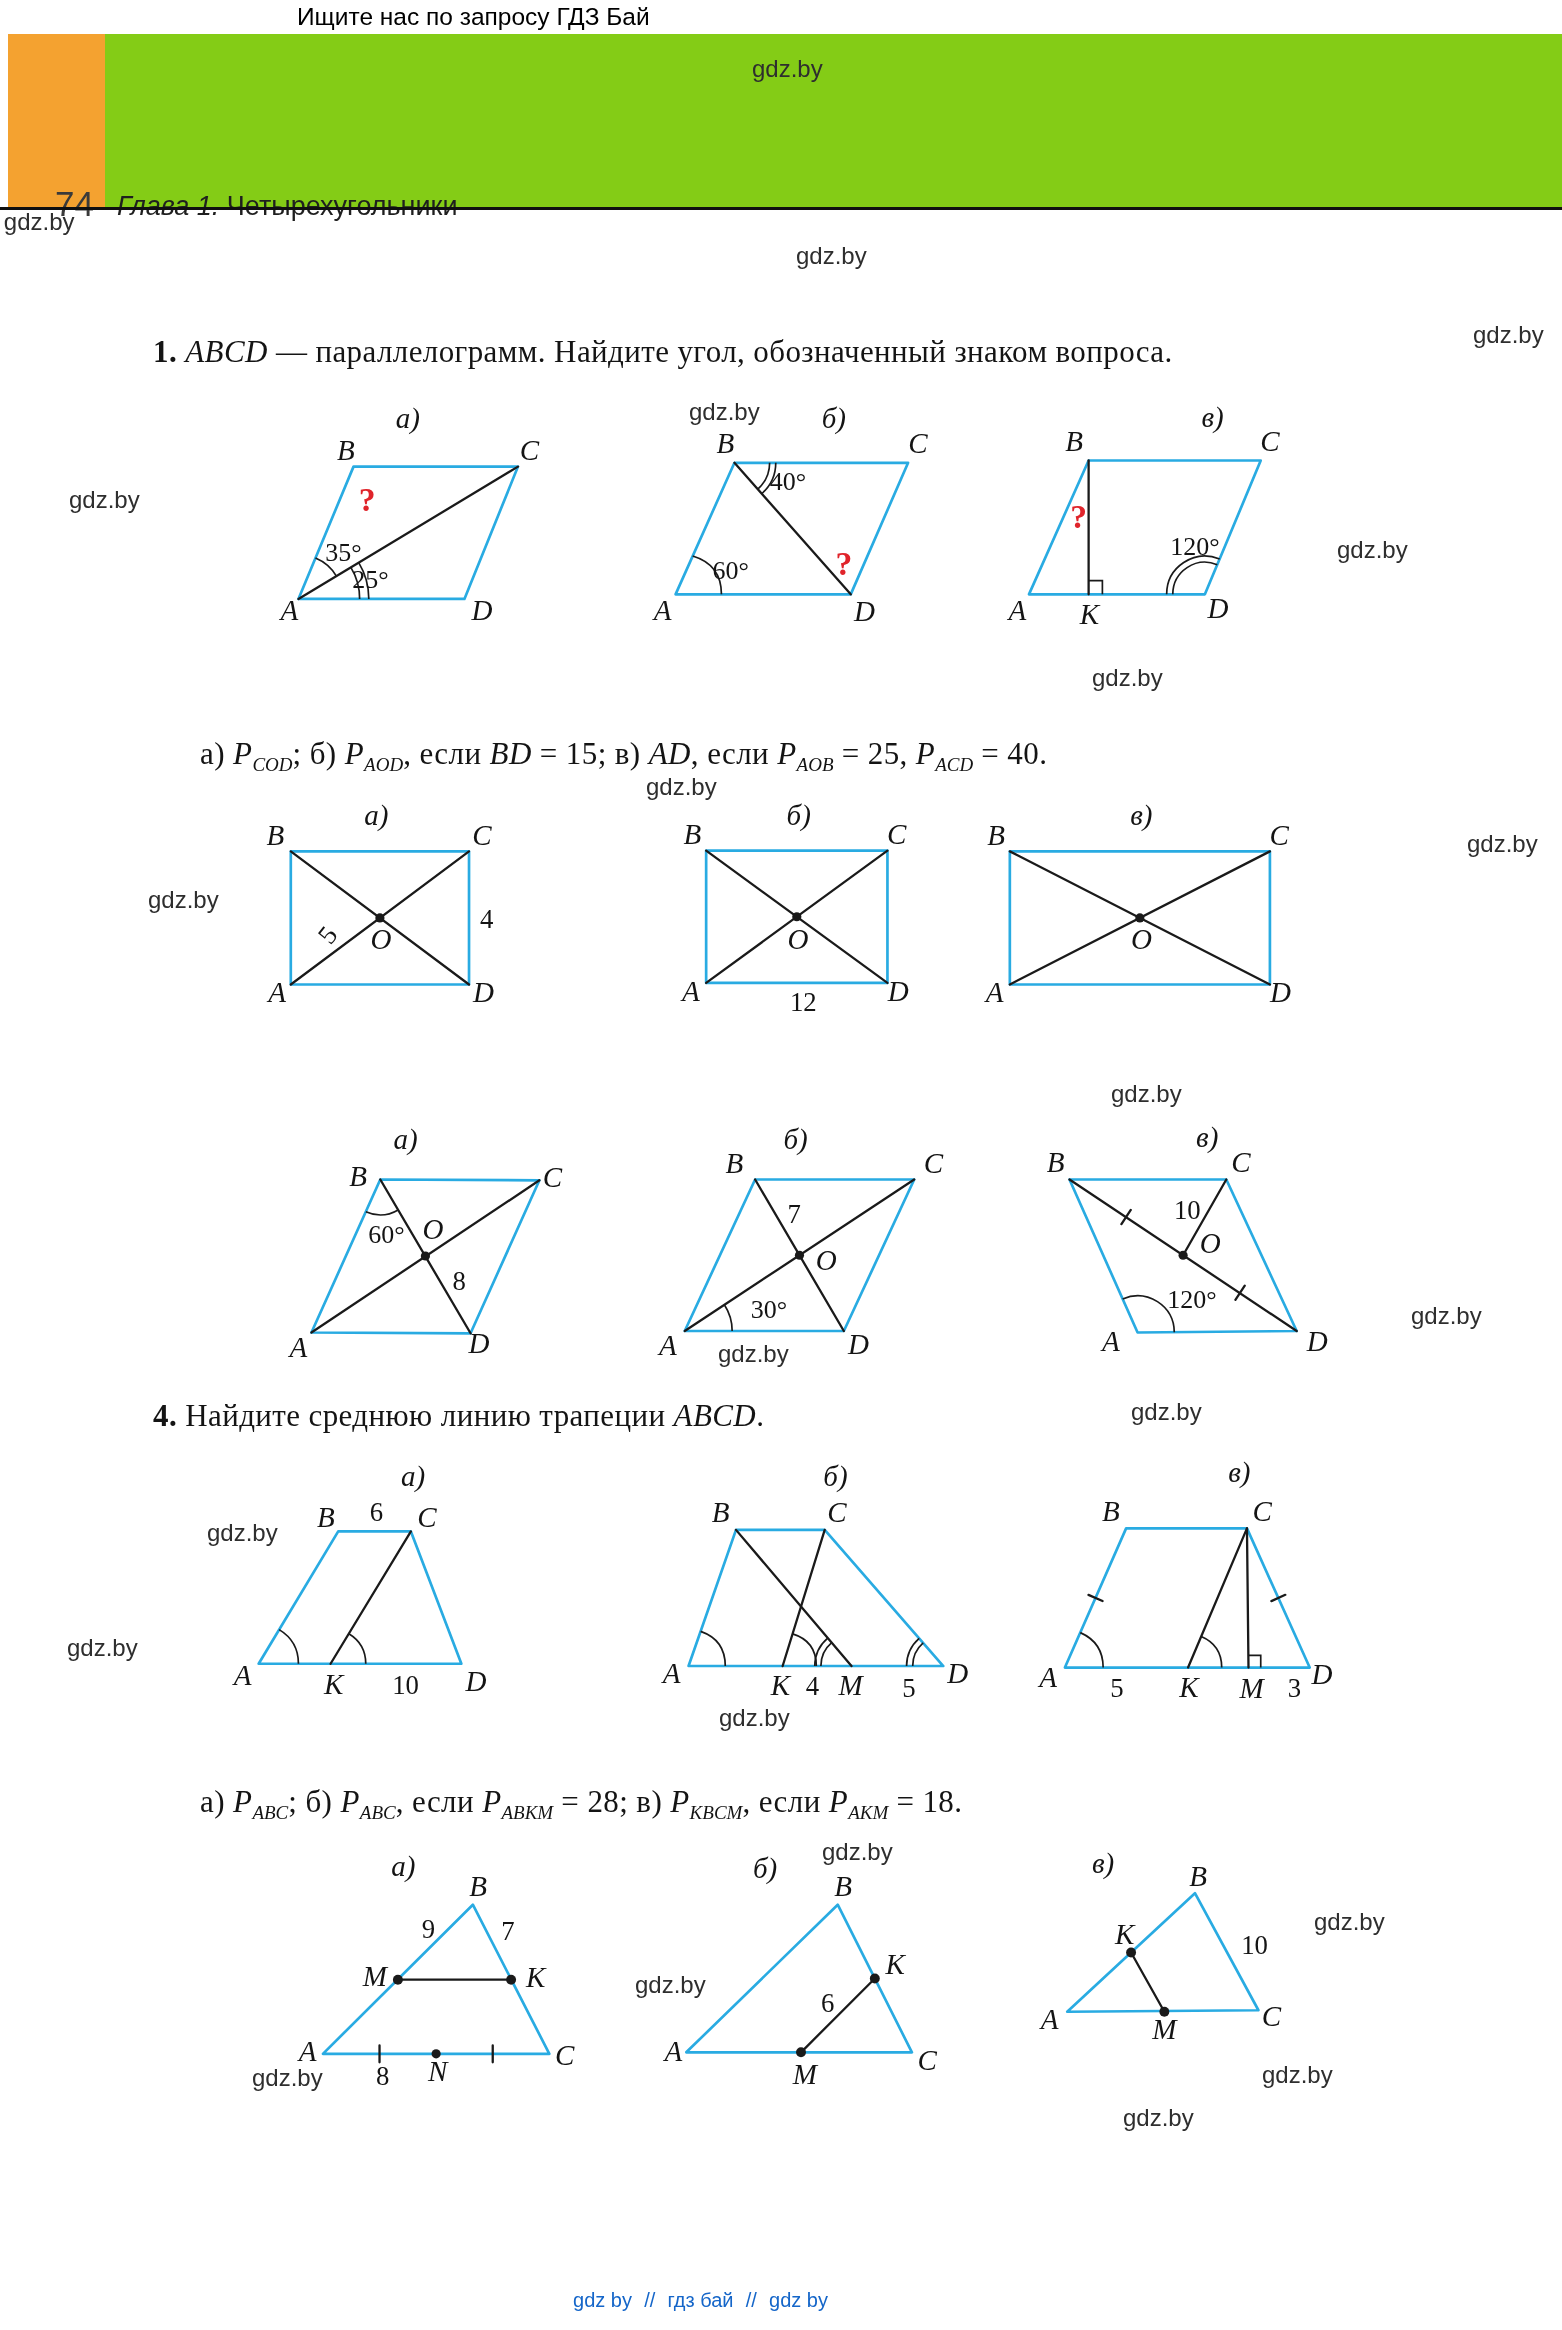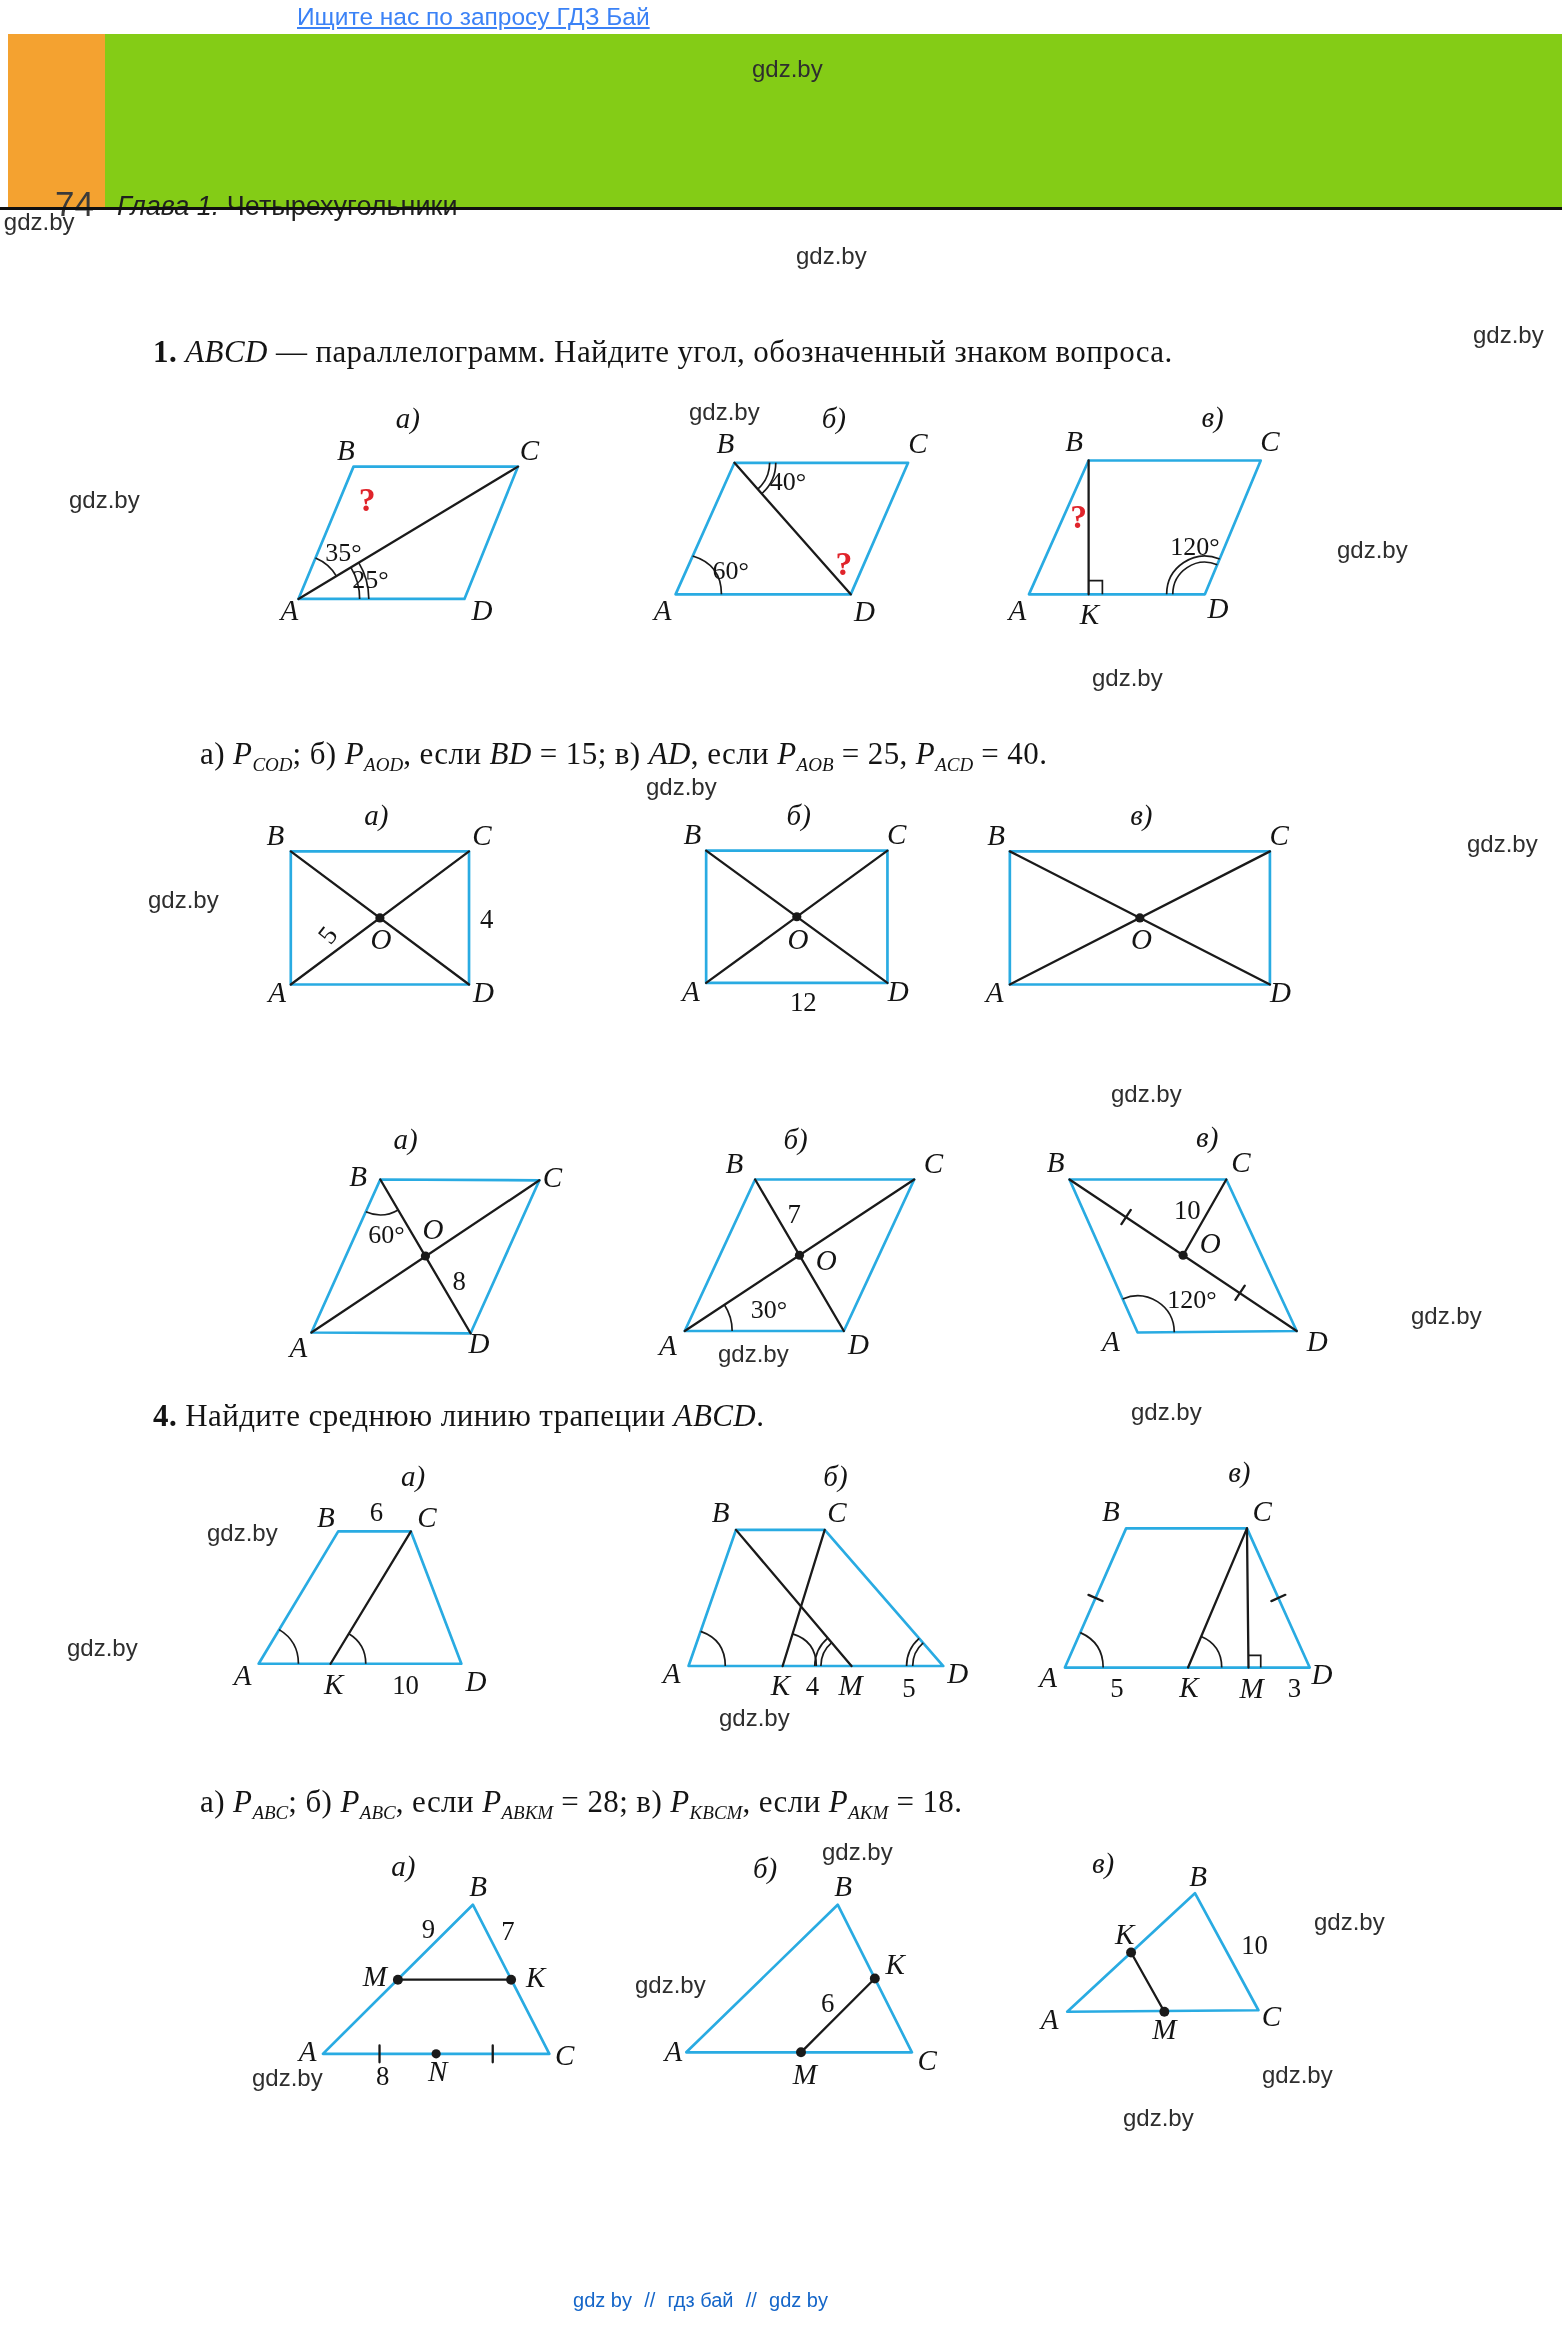--- a/index.html
+++ b/index.html
@@ -1,18 +1,18 @@
 <!DOCTYPE html>
 <html style="font-size:12.2px"><head>
 <meta charset="utf-8">
 <style>
   html,body{margin:0;padding:0;background:#888;}
   #page{position:relative;width:1563px;height:2330px;background:#ffffff;
         font-family:"Liberation Serif",serif;color:#161616;overflow:hidden;}
-  .banner{position:absolute;left:297px;top:3.1px;font:24.5px "Liberation Sans",sans-serif;color:#3b82f6;white-space:nowrap;text-decoration:underline;}
+  .banner{position:absolute;left:297px;top:3.1px;font:24.5px "Liberation Sans",sans-serif;color:#000000;white-space:nowrap;}
   .band{position:absolute;left:8px;top:34px;width:1563px;height:173px;background:#84cc16;}
   .band-dark{position:absolute;left:0;top:0;width:97px;height:173px;background:#F4A230;}
   .pagenum{position:absolute;left:0;top:150px;width:86px;text-align:right;
            font:35px "Liberation Sans",sans-serif;color:#3a3a3a;}
   .chapter{position:absolute;left:109px;top:157px;font:27px "Liberation Sans",sans-serif;color:#1f1f1f;white-space:nowrap;}
   .chapter .it{font-style:italic;}
   .rule{position:absolute;left:0;top:207px;width:1563px;height:3.1px;background:#101010;}
   .title{position:absolute;left:425px;top:265px;font:bold 34px "Liberation Sans",sans-serif;
          color:#1583C5;letter-spacing:0.4px;white-space:nowrap;}
   .wm{position:absolute;font:24px "Liberation Sans",sans-serif;color:#2e2e2e;white-space:nowrap;}

